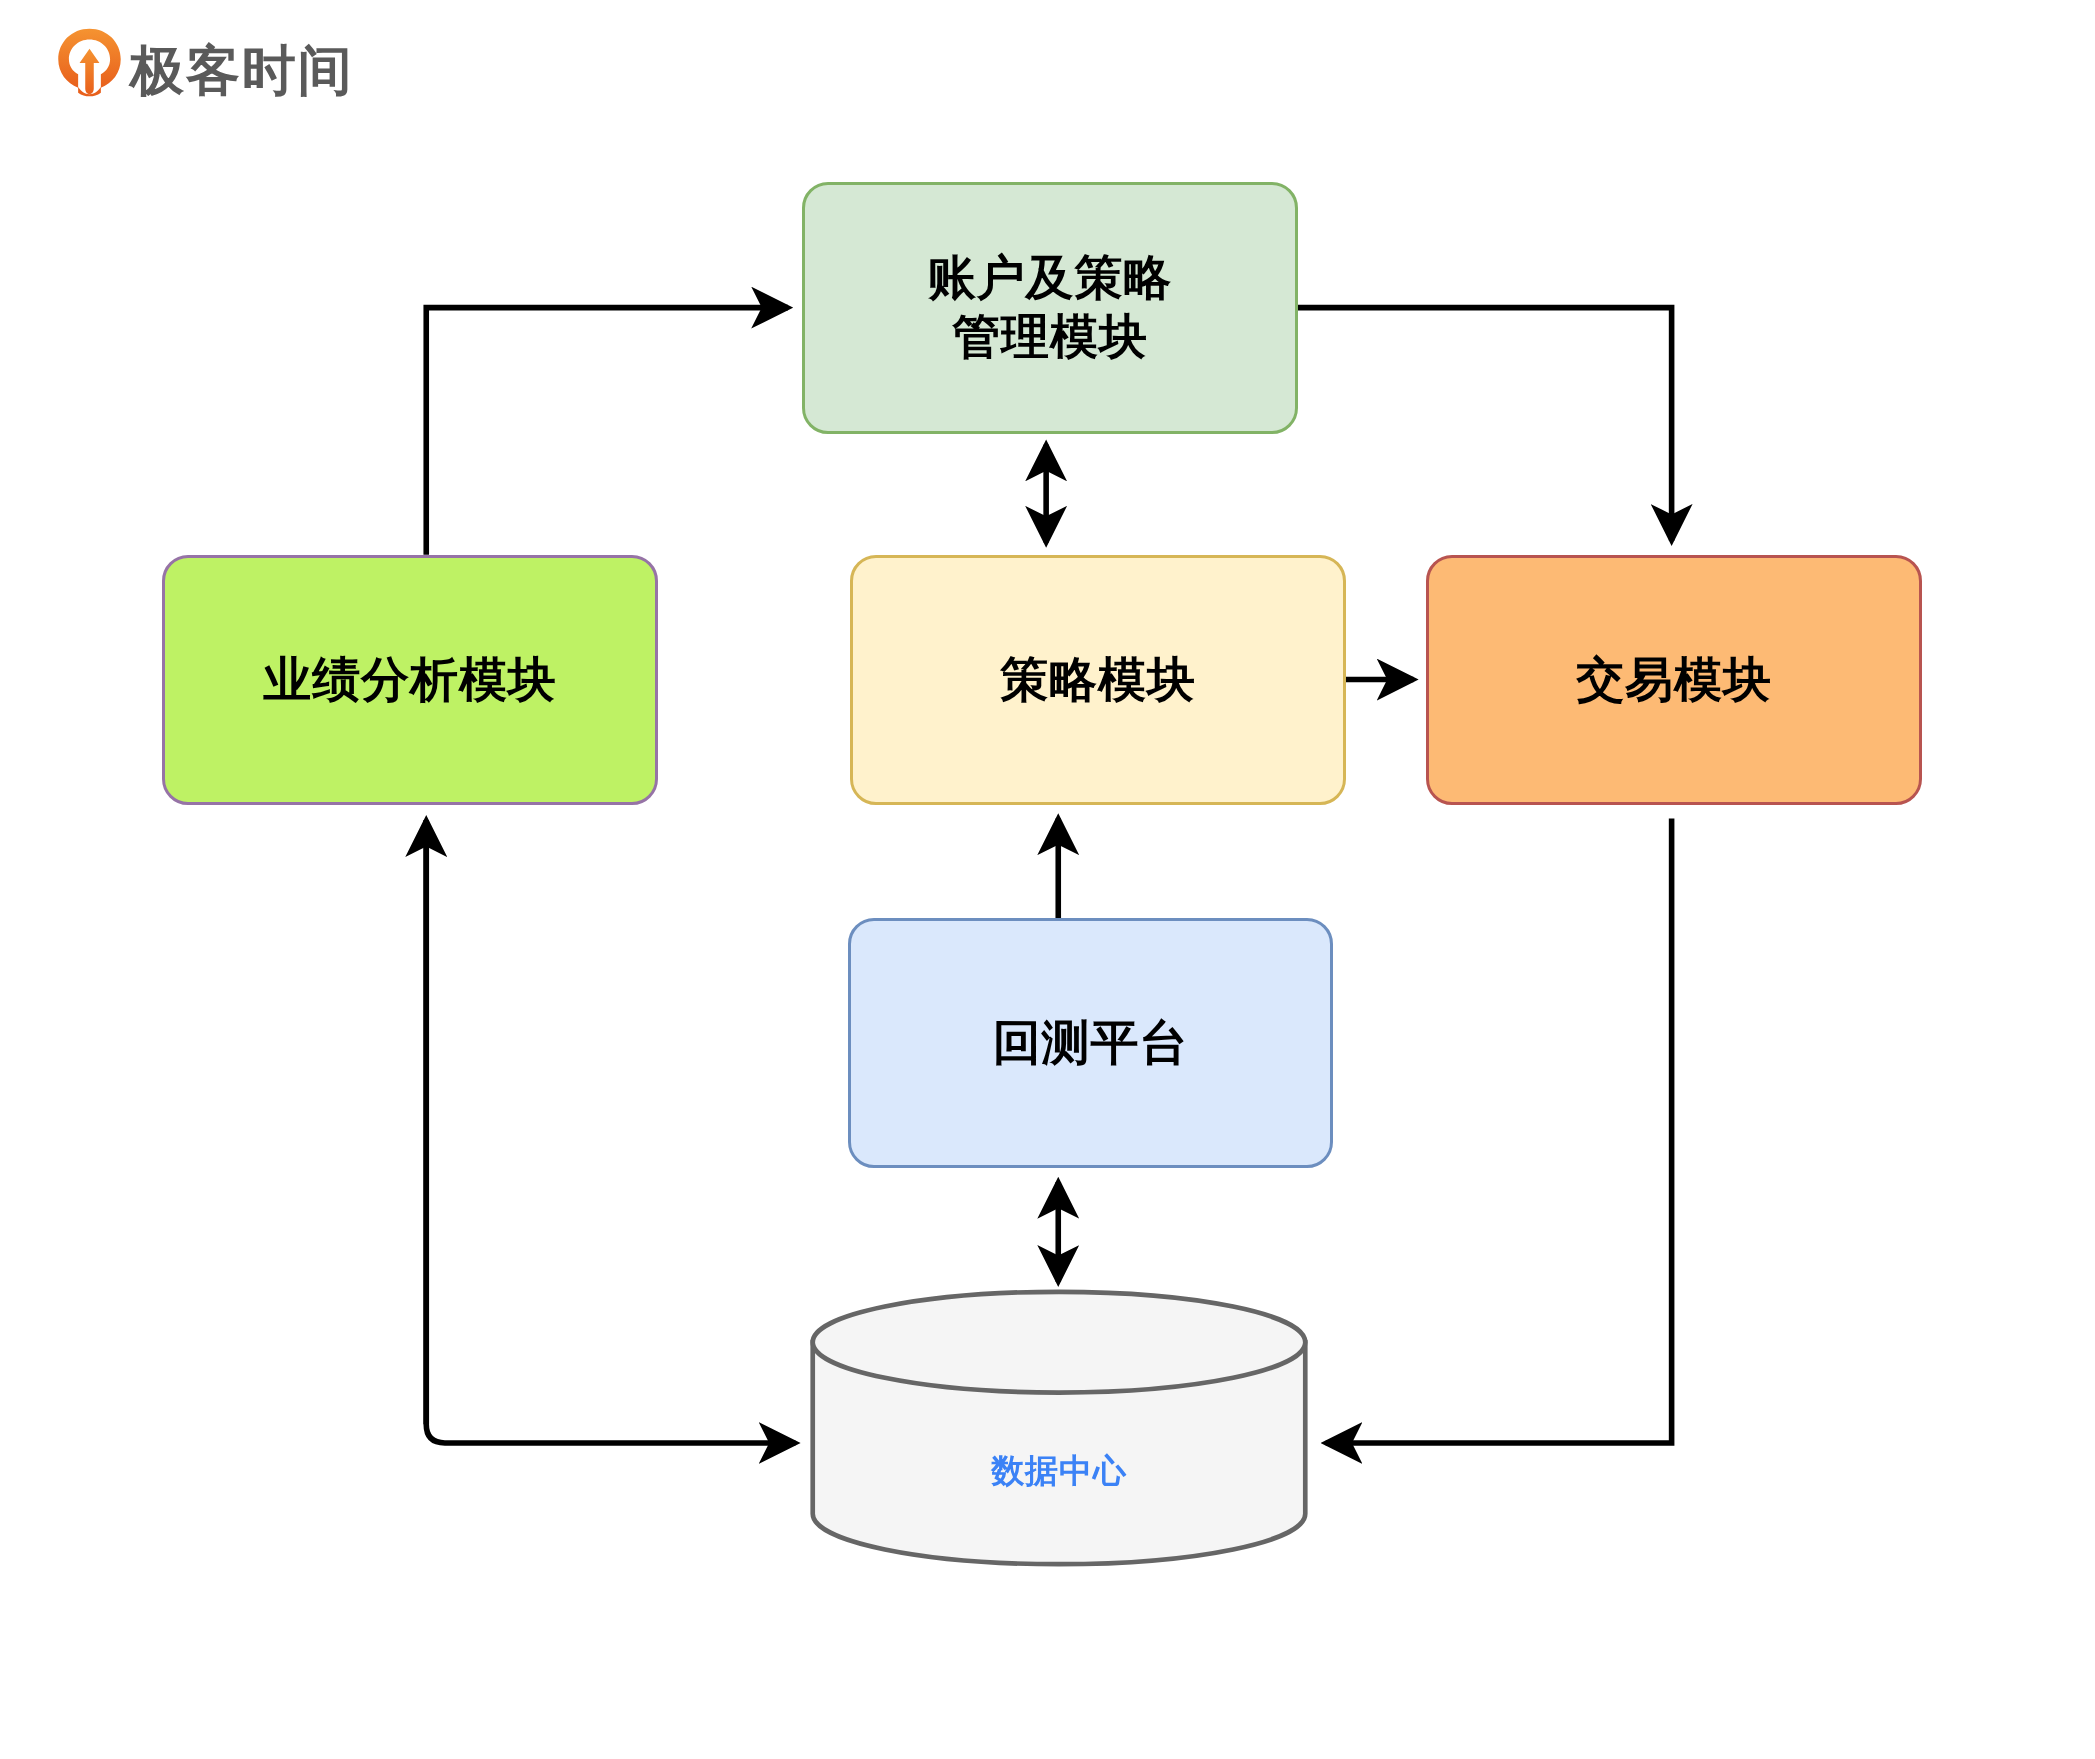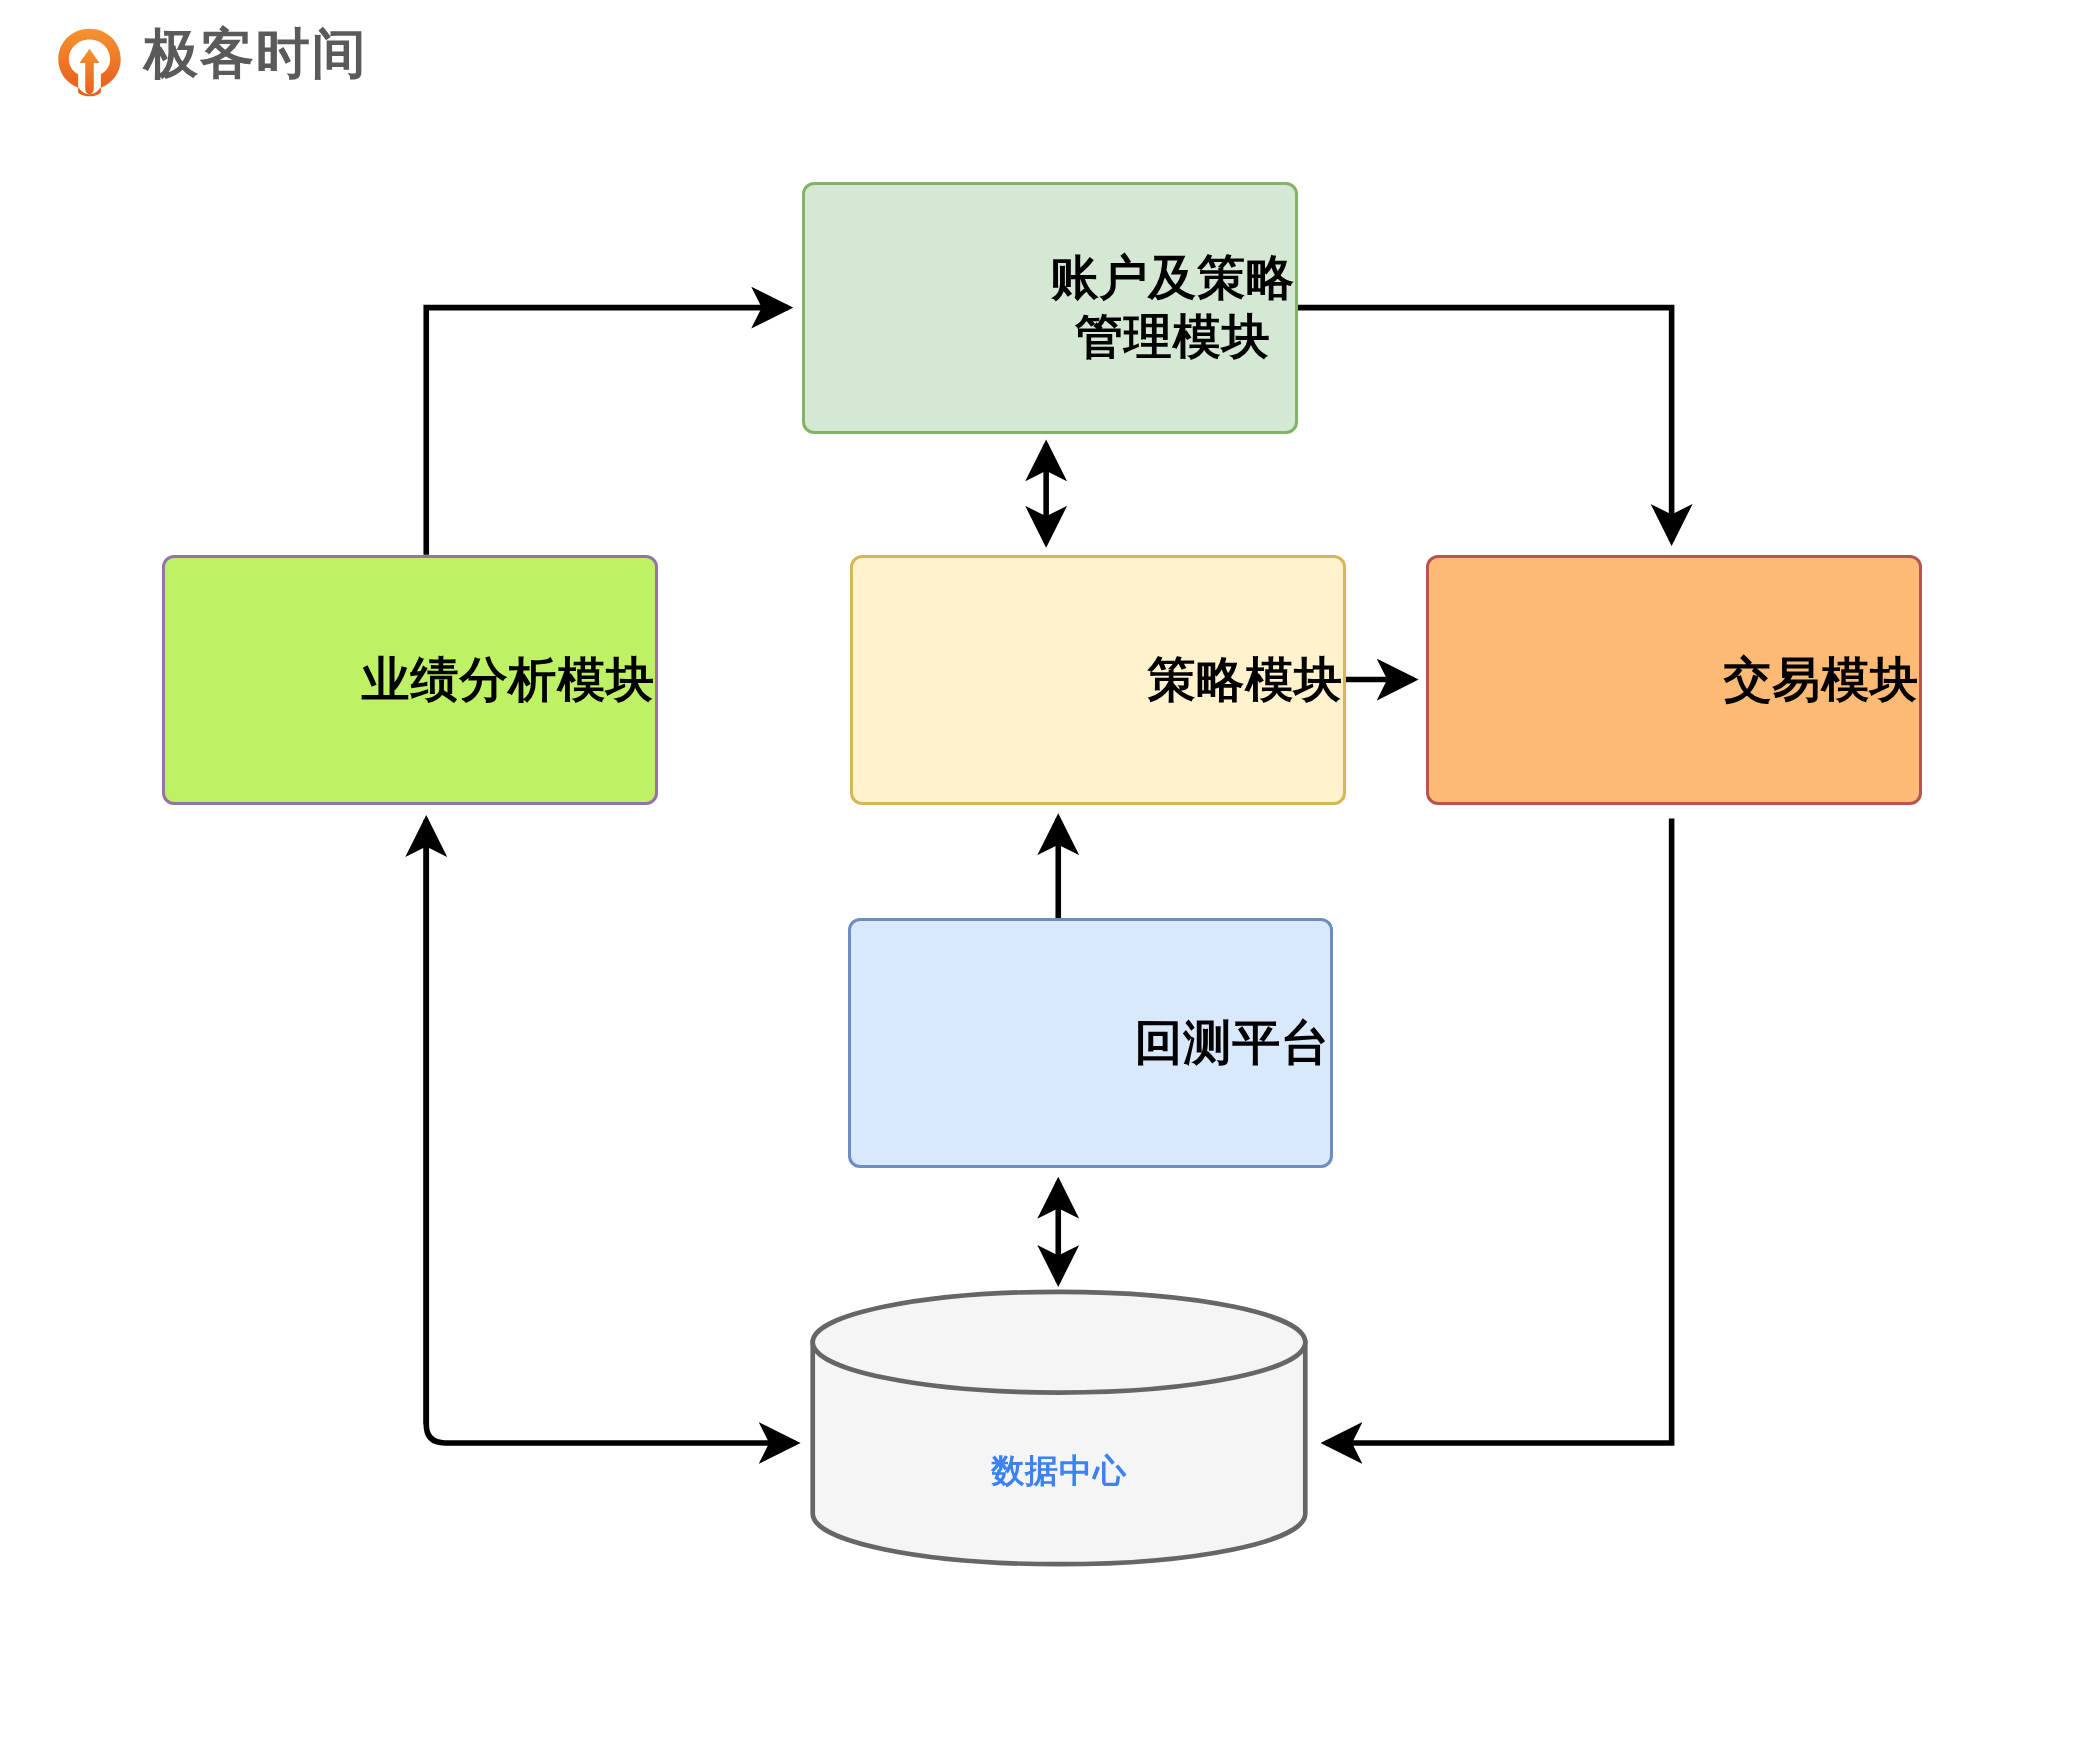--- a/index.html
+++ b/index.html
@@ -18,22 +18,22 @@
     background: #ffffff;
     overflow: hidden;
   }
 
   
   #logo {
     position: absolute;
     left: 54px;
     top: 26px;
     display: flex;
-    align-items: flex-start;
-    gap: 19px;
+    align-items: flex-end;
+    gap: 5px;
   }
   #logo-mark {
     width: 71px;
     height: 71px;
     display: block;
   }
   #logo-text {
     font-size: 54px;
     font-weight: 700;
     color: #5a5a5a;
@@ -51,23 +51,23 @@
     width: 2096px;
     height: 1759px;
   }
 
   
   .node {
     position: absolute;
     box-sizing: border-box;
     display: flex;
     align-items: center;
-    justify-content: flex-end;
+    justify-content: center;
     text-align: center;
-    border-radius: 12px;
+    border-radius: 26px;
     border-style: solid;
     border-width: 3.7px;
   }
   .node-label {
     font-size: 48px;
     font-weight: 700;
     color: #000000;
     line-height: 1.22;
     white-space: pre-line;
     letter-spacing: 0.9px;

